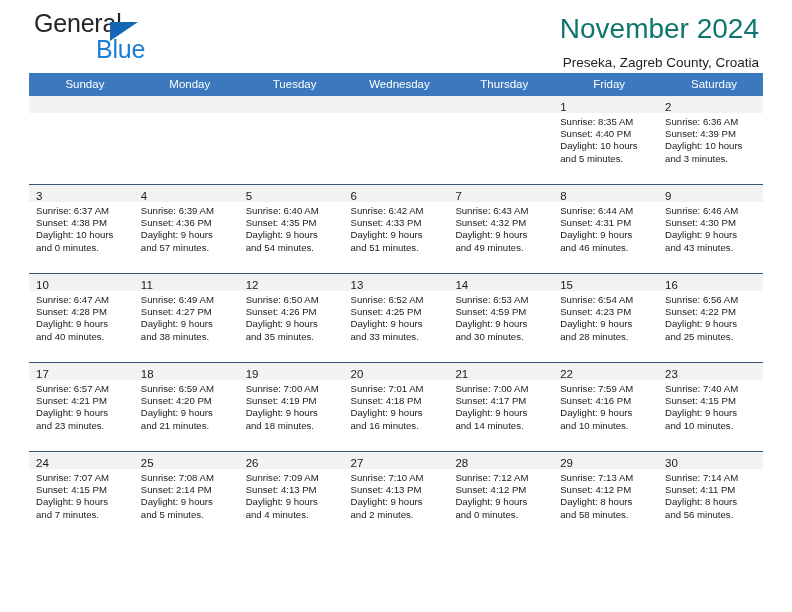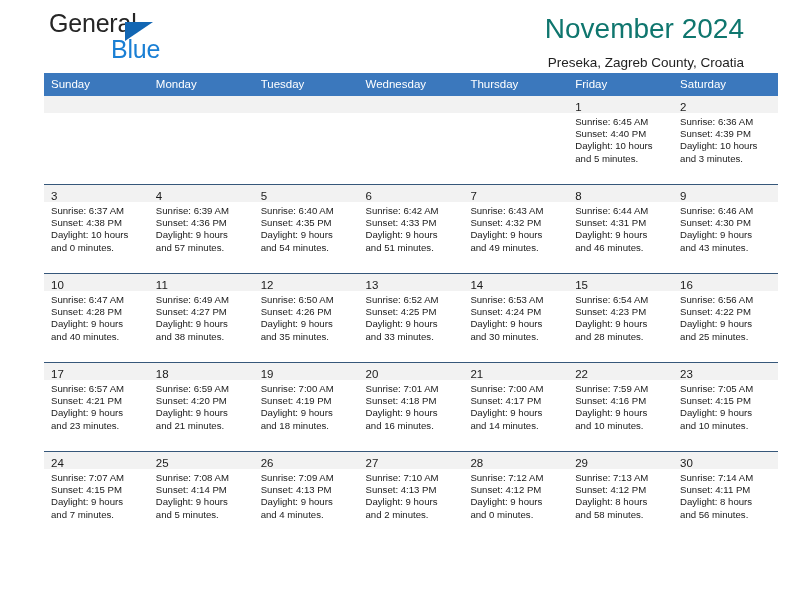--- a/index.html
+++ b/index.html
@@ -12,21 +12,21 @@
     background: #ffffff;
     font-family: "Liberation Sans", sans-serif;
     color: #000000;
     overflow: hidden;
   }
   .page {
     position: relative;
     width: 792px;
     height: 612px;
     box-sizing: border-box;
-    padding: 0 44px;
+    padding: 0 29px;
   }
 
   
   .header {
     position: relative;
     height: 73px;
   }
   .logo {
     position: absolute;
     left: 5px;
@@ -88,21 +88,21 @@
   .calendar {
     width: 734px;
     border-collapse: collapse;
     table-layout: fixed;
   }
   .calendar th {
     background: #3b78bd;
     color: #ffffff;
     font-size: 11.5px;
     font-weight: normal;
-    text-align: left;
+    text-align: center;
     padding: 5px 0 6px 7px;
     height: 12px;
     border: none;
   }
   .calendar td {
     vertical-align: top;
     padding: 0;
     border: none;
     border-top: 1.5px solid #36577a;
     height: 85px;
@@ -197,21 +197,21 @@
           <td>
             <div class="daycell empty">
               <div class="daynum-band"><span class="daynum"></span></div>
               <div class="daybody"></div>
             </div>
           </td>
           <td>
             <div class="daycell">
               <div class="daynum-band"><span class="daynum">1</span></div>
               <div class="daybody">
-                <div class="dayline">Sunrise: 6:45 AM</div>
+                <div class="dayline">Sunrise: 8:35 AM</div>
                 <div class="dayline">Sunset: 4:40 PM</div>
                 <div class="dayline">Daylight: 10 hours</div>
                 <div class="dayline">and 5 minutes.</div>
               </div>
             </div>
           </td>
           <td>
             <div class="daycell">
               <div class="daynum-band"><span class="daynum">2</span></div>
               <div class="daybody">
@@ -345,21 +345,21 @@
                 <div class="dayline">Daylight: 9 hours</div>
                 <div class="dayline">and 33 minutes.</div>
               </div>
             </div>
           </td>
           <td>
             <div class="daycell">
               <div class="daynum-band"><span class="daynum">14</span></div>
               <div class="daybody">
                 <div class="dayline">Sunrise: 6:53 AM</div>
-                <div class="dayline">Sunset: 4:24 PM</div>
+                <div class="dayline">Sunset: 4:59 PM</div>
                 <div class="dayline">Daylight: 9 hours</div>
                 <div class="dayline">and 30 minutes.</div>
               </div>
             </div>
           </td>
           <td>
             <div class="daycell">
               <div class="daynum-band"><span class="daynum">15</span></div>
               <div class="daybody">
                 <div class="dayline">Sunrise: 6:54 AM</div>
@@ -445,21 +445,21 @@
                 <div class="dayline">Sunset: 4:16 PM</div>
                 <div class="dayline">Daylight: 9 hours</div>
                 <div class="dayline">and 10 minutes.</div>
               </div>
             </div>
           </td>
           <td>
             <div class="daycell">
               <div class="daynum-band"><span class="daynum">23</span></div>
               <div class="daybody">
-                <div class="dayline">Sunrise: 7:05 AM</div>
+                <div class="dayline">Sunrise: 7:40 AM</div>
                 <div class="dayline">Sunset: 4:15 PM</div>
                 <div class="dayline">Daylight: 9 hours</div>
                 <div class="dayline">and 10 minutes.</div>
               </div>
             </div>
           </td>
         </tr>
         <tr class="week-row">
           <td>
             <div class="daycell">
@@ -470,21 +470,21 @@
                 <div class="dayline">Daylight: 9 hours</div>
                 <div class="dayline">and 7 minutes.</div>
               </div>
             </div>
           </td>
           <td>
             <div class="daycell">
               <div class="daynum-band"><span class="daynum">25</span></div>
               <div class="daybody">
                 <div class="dayline">Sunrise: 7:08 AM</div>
-                <div class="dayline">Sunset: 4:14 PM</div>
+                <div class="dayline">Sunset: 2:14 PM</div>
                 <div class="dayline">Daylight: 9 hours</div>
                 <div class="dayline">and 5 minutes.</div>
               </div>
             </div>
           </td>
           <td>
             <div class="daycell">
               <div class="daynum-band"><span class="daynum">26</span></div>
               <div class="daybody">
                 <div class="dayline">Sunrise: 7:09 AM</div>

